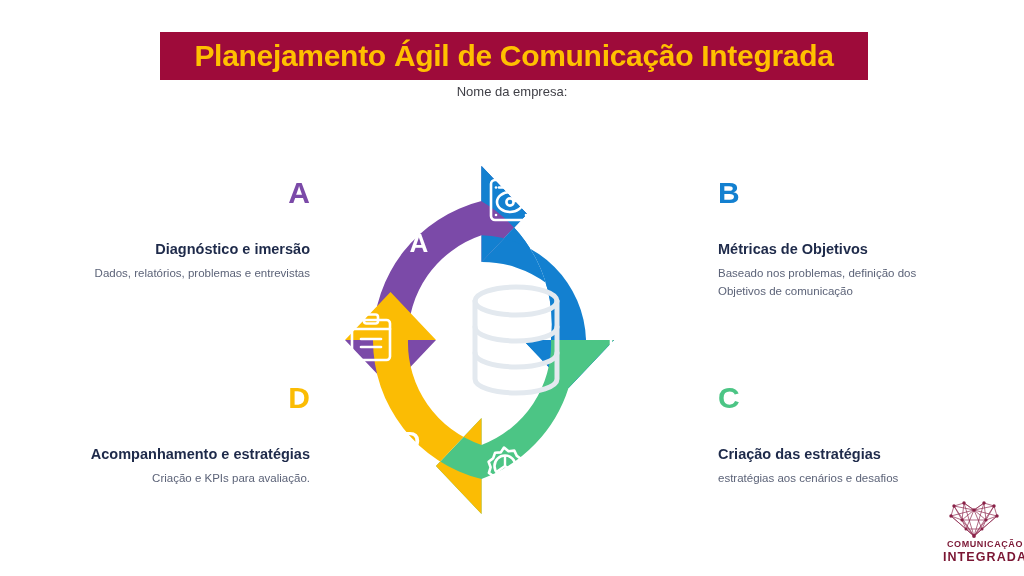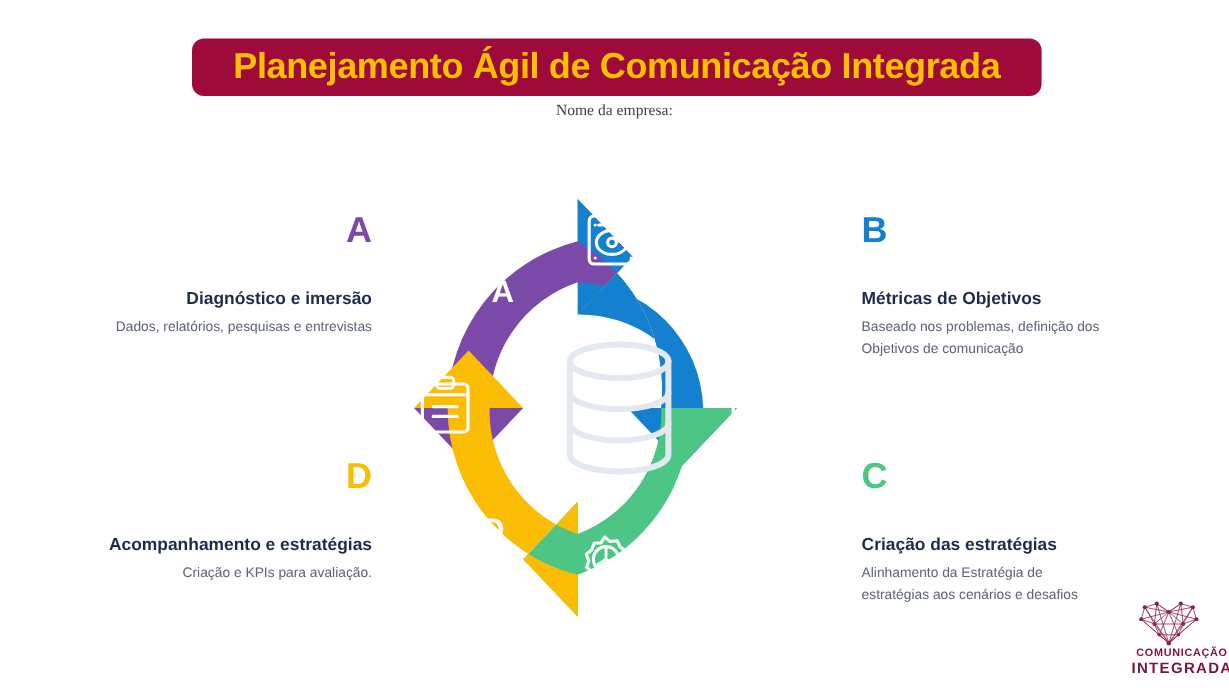--- a/index.html
+++ b/index.html
@@ -27,40 +27,39 @@
   .title-bar {
     position: absolute;
     left: 160px;
     top: 32px;
     width: 708px;
     height: 48px;
     background: #9e0b3a;
     display: flex;
     align-items: center;
     justify-content: center;
-    border-radius: 10px;
   }
   .title-text {
     color: #ffc000;
     font-size: 30px;
     font-weight: bold;
     letter-spacing: -0.3px;
     white-space: nowrap;
     line-height: 1;
     font-family: "Liberation Sans", sans-serif;
   }
   .company-line {
     position: absolute;
     left: 0;
     top: 84px;
     width: 1024px;
     text-align: center;
     font-size: 13px;
     color: #3f3f46;
-    font-family: Liberation Serif, serif;
+    font-family: Liberation Sans, sans-serif;
   }
 
   
   .block {
     position: absolute;
   }
   .block .letter {
     font-size: 30px;
     font-weight: bold;
     line-height: 1;
@@ -136,37 +135,36 @@
 <div id="slide">
 
   <div class="title-bar">
     <span class="title-text">Planejamento Ágil de Comunicação Integrada</span>
   </div>
   <div class="company-line">Nome da empresa:</div>
 
   <div class="block" id="block-a">
     <div class="letter">A</div>
     <div class="head">Diagnóstico e imersão</div>
-    <div class="desc">Dados, relatórios, pesquisas e entrevistas</div>
+    <div class="desc">Dados, relatórios, problemas e entrevistas</div>
   </div>
 
   <div class="block" id="block-b">
     <div class="letter">B</div>
     <div class="head">Métricas de Objetivos</div>
     <div class="desc">
       <div>Baseado nos problemas, definição dos</div>
       <div>Objetivos de comunicação</div>
     </div>
   </div>
 
   <div class="block" id="block-c">
     <div class="letter">C</div>
     <div class="head">Criação das estratégias</div>
     <div class="desc">
-      <div>Alinhamento da Estratégia de</div>
       <div>estratégias aos cenários e desafios</div>
     </div>
   </div>
 
   <div class="block" id="block-d">
     <div class="letter">D</div>
     <div class="head">Acompanhamento e estratégias</div>
     <div class="desc">Criação e KPIs para  avaliação.</div>
   </div>
 

